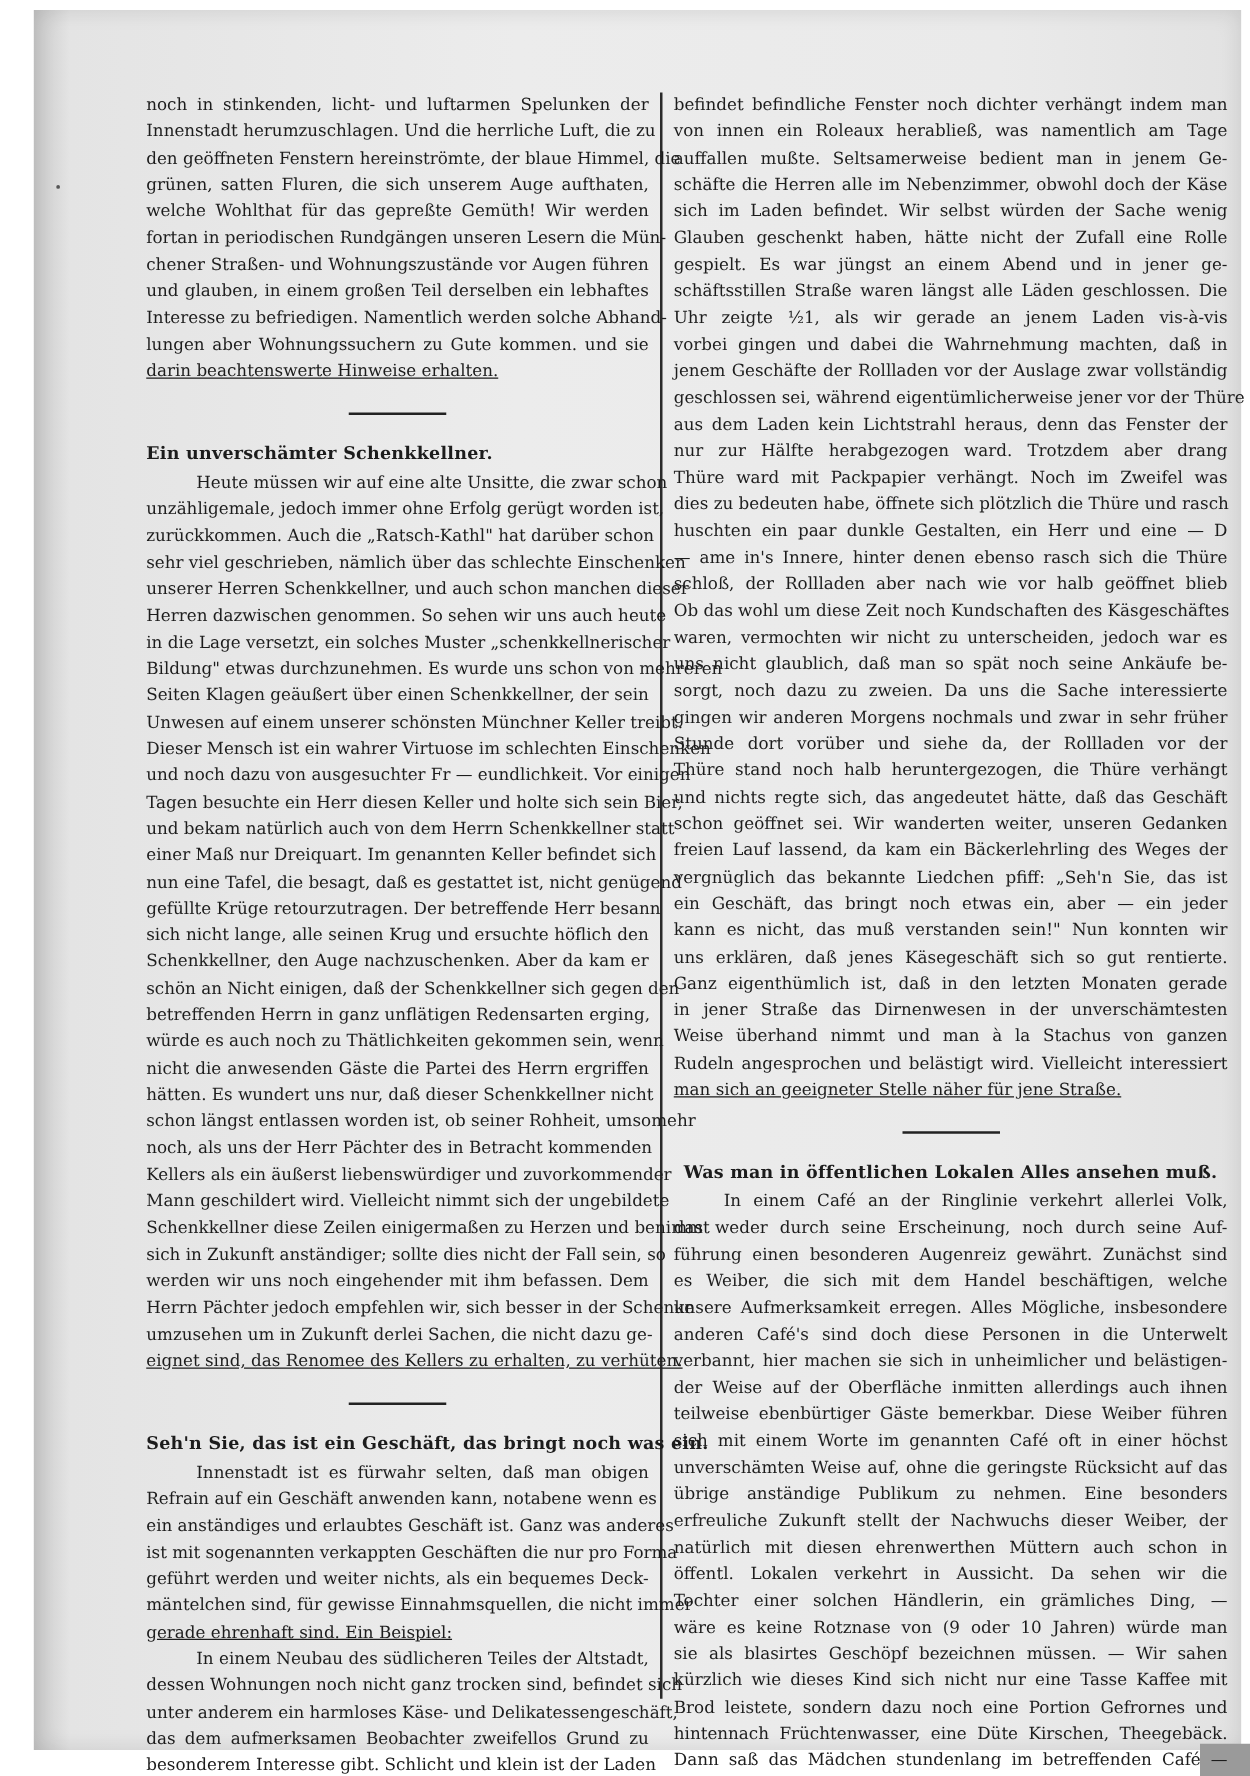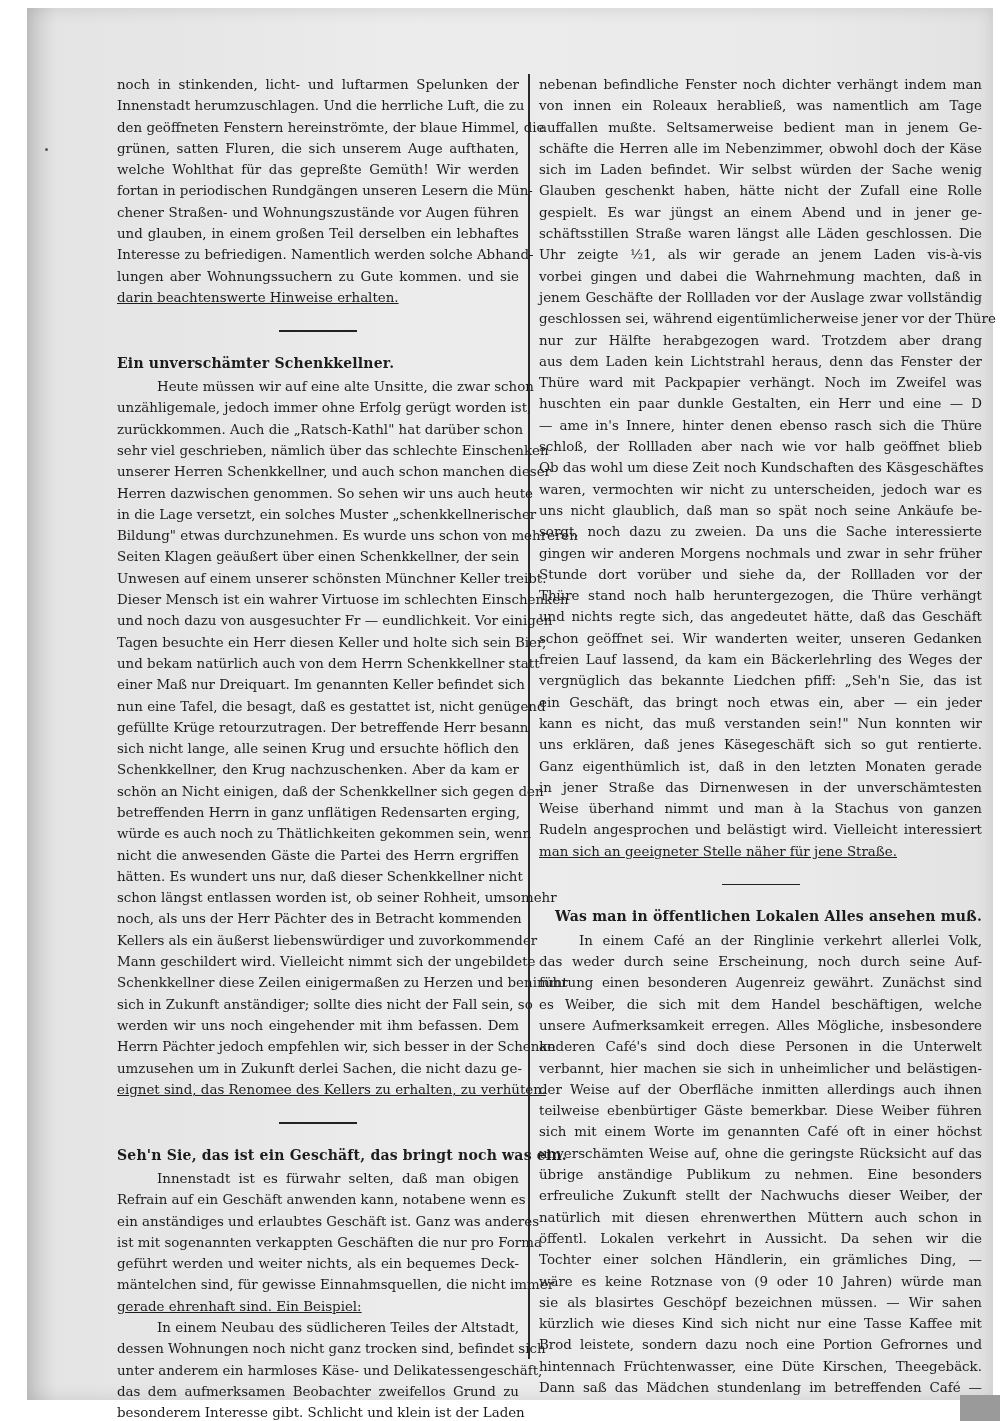--- a/index.html
+++ b/index.html
@@ -29,21 +29,21 @@
   .line { display: block; white-space: nowrap; text-align-last: justify; text-align: justify; }
   .line.last { text-align-last: left; text-decoration: underline; }
   .indent { padding-left: 40px; }
   .rule {
     width: 78px; height: 1.5px; background: #222; margin: 22px auto 21px auto;
   }
   .headline {
     font-family: "DejaVu Serif", serif; font-weight: bold; font-size: 14px;
     white-space: nowrap; letter-spacing: 0.2px; margin-bottom: 2px;
   }
-  .headline.left-al { text-align: right; }
+  .headline.left-al { text-align: center; }
   .para { margin: 0; }
   .para + .para { margin-top: 0; }
   .speck { position: absolute; width: 3px; height: 3px; border-radius: 50%; background: #555; }
 </style>
 </head>
 <body>
 
 <div class="paper">
   <span class="speck" style="left:18px;top:140px;"></span>
 </div>
@@ -79,21 +79,21 @@
       <span class="line">Seiten Klagen geäußert über einen Schenkkellner, der sein</span>
       <span class="line">Unwesen auf einem unserer schönsten Münchner Keller treibt.</span>
       <span class="line">Dieser Mensch ist ein wahrer Virtuose im schlechten Einschenken</span>
       <span class="line">und noch dazu von ausgesuchter Fr — eundlichkeit. Vor einigen</span>
       <span class="line">Tagen besuchte ein Herr diesen Keller und holte sich sein Bier,</span>
       <span class="line">und bekam natürlich auch von dem Herrn Schenkkellner statt</span>
       <span class="line">einer Maß nur Dreiquart. Im genannten Keller befindet sich</span>
       <span class="line">nun eine Tafel, die besagt, daß es gestattet ist, nicht genügend</span>
       <span class="line">gefüllte Krüge retourzutragen. Der betreffende Herr besann</span>
       <span class="line">sich nicht lange, alle seinen Krug und ersuchte höflich den</span>
-      <span class="line">Schenkkellner, den Krug nachzuschenken. Aber da kam er</span>
+      <span class="line">Schenkkellner, den Auge nachzuschenken. Aber da kam er</span>
       <span class="line">schön an Nicht einigen, daß der Schenkkellner sich gegen den</span>
       <span class="line">betreffenden Herrn in ganz unflätigen Redensarten erging,</span>
       <span class="line">würde es auch noch zu Thätlichkeiten gekommen sein, wenn</span>
       <span class="line">nicht die anwesenden Gäste die Partei des Herrn ergriffen</span>
       <span class="line">hätten. Es wundert uns nur, daß dieser Schenkkellner nicht</span>
       <span class="line">schon längst entlassen worden ist, ob seiner Rohheit, umsomehr</span>
       <span class="line">noch, als uns der Herr Pächter des in Betracht kommenden</span>
       <span class="line">Kellers als ein äußerst liebenswürdiger und zuvorkommender</span>
       <span class="line">Mann geschildert wird. Vielleicht nimmt sich der ungebildete</span>
       <span class="line">Schenkkellner diese Zeilen einigermaßen zu Herzen und benimmt</span>
@@ -118,35 +118,36 @@
       <span class="line indent">In einem Neubau des südlicheren Teiles der Altstadt,</span>
       <span class="line">dessen Wohnungen noch nicht ganz trocken sind, befindet sich</span>
       <span class="line">unter anderem ein harmloses Käse- und Delikatessengeschäft,</span>
       <span class="line">das dem aufmerksamen Beobachter zweifellos Grund zu</span>
       <span class="line">besonderem Interesse gibt. Schlicht und klein ist der Laden</span>
     </div>
 </div>
 
 <div class="col col-right">
   <div class="para">
-      <span class="line">nebenan befindliche Fenster noch dichter verhängt indem man</span>
+      <span class="line">befindet befindliche Fenster noch dichter verhängt indem man</span>
       <span class="line">von innen ein Roleaux herabließ, was namentlich am Tage</span>
       <span class="line">auffallen mußte. Seltsamerweise bedient man in jenem Ge-</span>
       <span class="line">schäfte die Herren alle im Nebenzimmer, obwohl doch der Käse</span>
       <span class="line">sich im Laden befindet. Wir selbst würden der Sache wenig</span>
       <span class="line">Glauben geschenkt haben, hätte nicht der Zufall eine Rolle</span>
       <span class="line">gespielt. Es war jüngst an einem Abend und in jener ge-</span>
       <span class="line">schäftsstillen Straße waren längst alle Läden geschlossen. Die</span>
       <span class="line">Uhr zeigte ½1, als wir gerade an jenem Laden vis-à-vis</span>
       <span class="line">vorbei gingen und dabei die Wahrnehmung machten, daß in</span>
       <span class="line">jenem Geschäfte der Rollladen vor der Auslage zwar vollständig</span>
       <span class="line">geschlossen sei, während eigentümlicherweise jener vor der Thüre</span>
+      <span class="line">aus dem Laden kein Lichtstrahl heraus, denn das Fenster der</span>
       <span class="line">nur zur Hälfte herabgezogen ward. Trotzdem aber drang</span>
-      <span class="line">aus dem Laden kein Lichtstrahl heraus, denn das Fenster der</span>
       <span class="line">Thüre ward mit Packpapier verhängt. Noch im Zweifel was</span>
+      <span class="line">dies zu bedeuten habe, öffnete sich plötzlich die Thüre und rasch</span>
       <span class="line">huschten ein paar dunkle Gestalten, ein Herr und eine — D</span>
       <span class="line">— ame in's Innere, hinter denen ebenso rasch sich die Thüre</span>
       <span class="line">schloß, der Rollladen aber nach wie vor halb geöffnet blieb</span>
       <span class="line">Ob das wohl um diese Zeit noch Kundschaften des Käsgeschäftes</span>
       <span class="line">waren, vermochten wir nicht zu unterscheiden, jedoch war es</span>
       <span class="line">uns nicht glaublich, daß man so spät noch seine Ankäufe be-</span>
       <span class="line">sorgt, noch dazu zu zweien. Da uns die Sache interessierte</span>
       <span class="line">gingen wir anderen Morgens nochmals und zwar in sehr früher</span>
       <span class="line">Stunde dort vorüber und siehe da, der Rollladen vor der</span>
       <span class="line">Thüre stand noch halb heruntergezogen, die Thüre verhängt</span>

